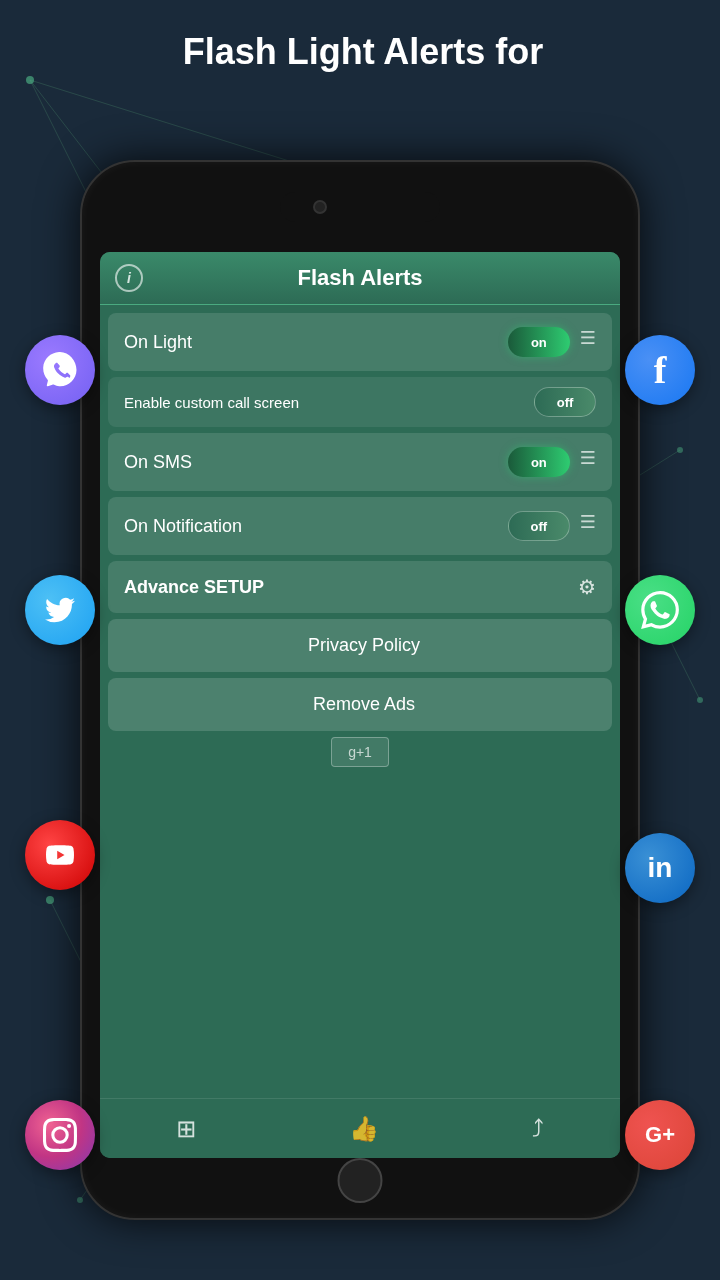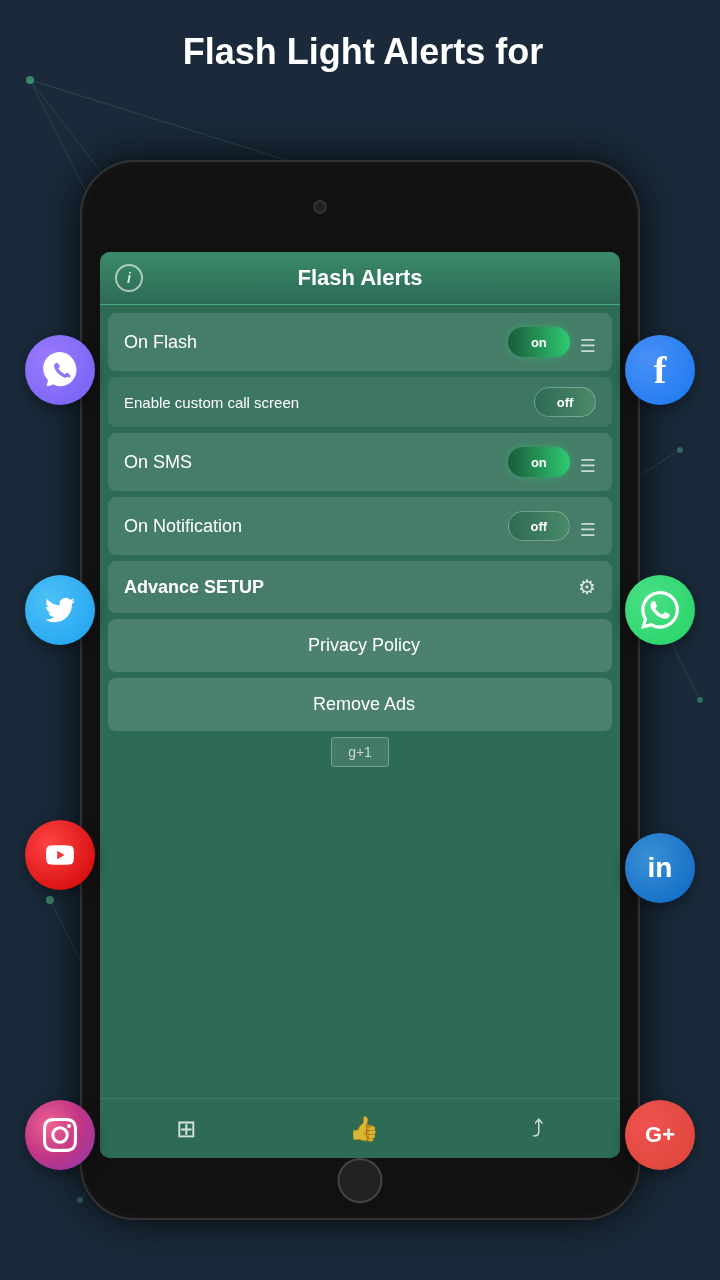--- a/index.html
+++ b/index.html
@@ -148,21 +148,21 @@
       font-size: 18px;
       font-weight: 500;
     }
 
     .setting-label.small {
       font-size: 15px;
     }
 
     .setting-controls {
       display: flex;
-      align-items: flex-end;
+      align-items: flex-start;
       gap: 10px;
     }
 
     
     .toggle {
       display: inline-flex;
       align-items: center;
       border-radius: 20px;
       padding: 4px 10px;
       font-size: 13px;
@@ -336,21 +336,21 @@
         <span>i</span>
       </div>
       <div class="header-title">Flash Alerts</div>
 
       <div style="width:28px;"></div>
     </div>
 
     <div class="settings-container">
 
       <div class="setting-card">
-        <span class="setting-label">On Flash</span>
+        <span class="setting-label">On Light</span>
         <div class="setting-controls">
           <div class="toggle on">on</div>
           <span class="slider-icon">☰</span>
         </div>
       </div>
 
       <div class="setting-card nested">
         <span class="setting-label small">Enable custom call screen</span>
         <div class="toggle off">off</div>
       </div>

